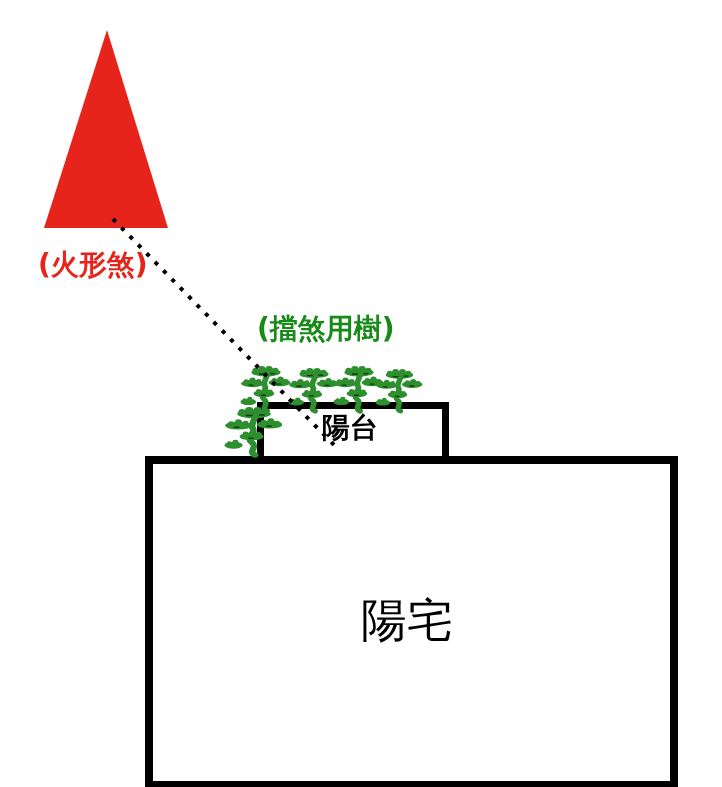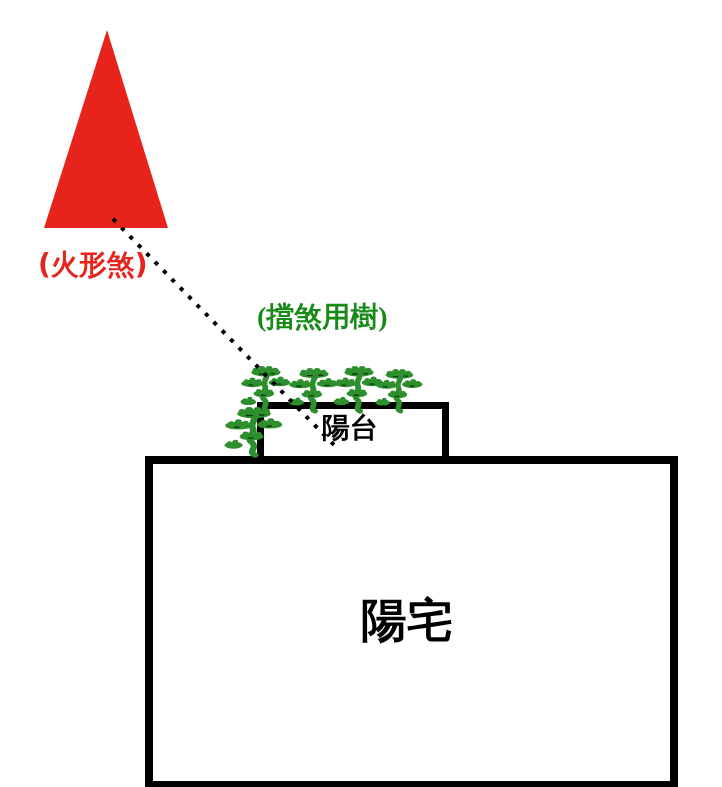--- a/index.html
+++ b/index.html
@@ -31,38 +31,37 @@
   }
   .label-fire {
     left: 38px;
     top: 226px;
     font-size: 28px;
     font-weight: 600;
     color: #e6241b;
   }
   .label-trees {
     left: 257px;
-    top: 278px;
+    top: 290px;
     font-size: 28px;
     font-weight: 600;
     color: #178a17;
-    font-family: Liberation Serif, serif;
   }
   .label-balcony {
     left: 322px;
     top: 389px;
     font-size: 28px;
     font-weight: 700;
     color: #000000;
   }
   .label-house {
     left: 361px;
     top: 571px;
     font-size: 46px;
-    font-weight: 700;
+    font-weight: 400;
     color: #000000;
   }
 </style>
 </head>
 <body>
 
 <div class="canvas">
 
   <svg class="diagram-svg" viewBox="0 0 722 787" xmlns="http://www.w3.org/2000/svg">
 

